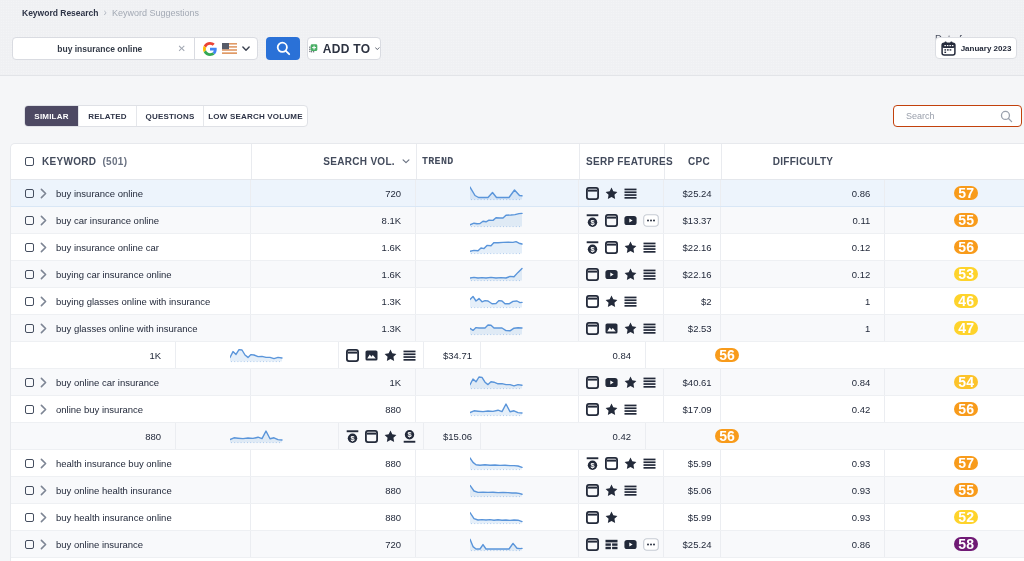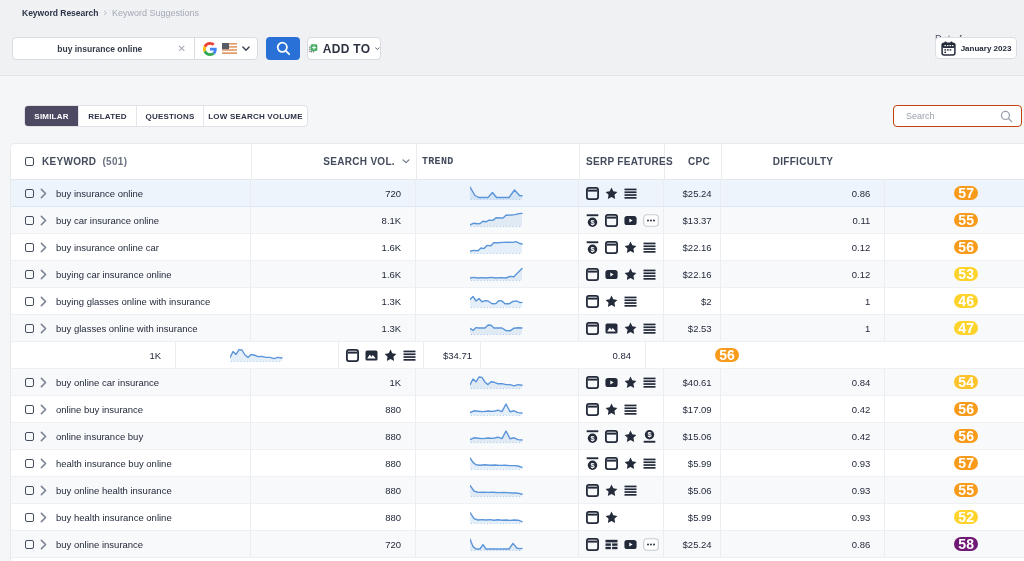--- a/index.html
+++ b/index.html
@@ -597,29 +597,20 @@
           </svg>
         </span>
       </div>
 <div class="c-cpc">$17.09</div>
 <div class="c-comp">0.42</div>
 <div class="c-diff">
         <span class="badge" style="background:#f89b1b">56</span>
       </div>
 </div>
 <div class="row alt">
-<div class="c-kw">
-        <span class="cb"></span>
-        <span class="chev">
-          <svg width="7" height="11" viewBox="0 0 7 11">
-            <polyline points="1.4,1.4 5.6,5.5 1.4,9.6" fill="none" stroke="#7d8594" stroke-width="1.6" stroke-linecap="round" stroke-linejoin="round"></polyline>
-          </svg>
-        </span>
-        <span class="kwt">online insurance buy</span>
-      </div>
 <div class="c-vol">880</div>
 <div class="c-tr">
         <svg width="56" height="16" viewBox="0 0 56 16">
           <polygon points="0,11.6 4,9.8 8,10.2 13,10.6 18,10 23,10.4 28,9.2 32,10.6 36,3 40,10.8 44,9.8 48,11.6 52,12 52,14.6 0,14.6" fill="rgba(96,153,219,0.16)"></polygon>
           <polyline points="0,11.6 4,9.8 8,10.2 13,10.6 18,10 23,10.4 28,9.2 32,10.6 36,3 40,10.8 44,9.8 48,11.6 52,12" fill="none" stroke="#5a95da" stroke-width="1.4" stroke-linejoin="round" stroke-linecap="round"></polyline>
           <line x1="1" y1="14.6" x2="52" y2="14.6" stroke="rgba(96,153,219,0.45)" stroke-width="1" stroke-dasharray="1,2.2"></line>
         </svg>
       </div>
 <div class="c-serp">
         <span class="si">

